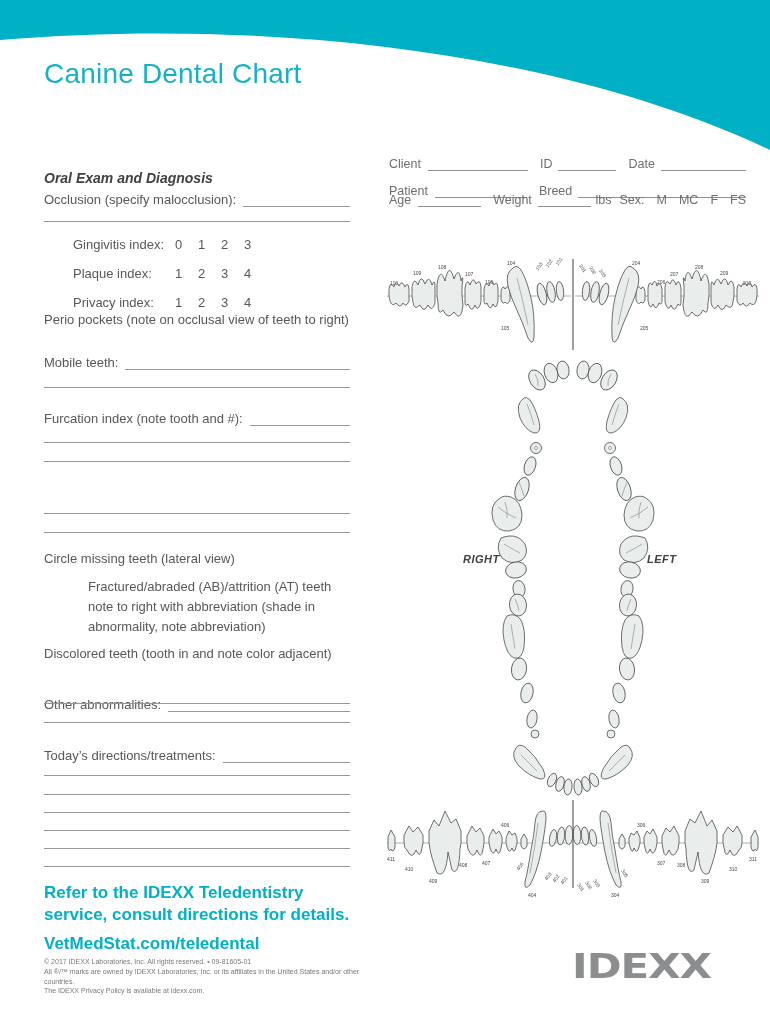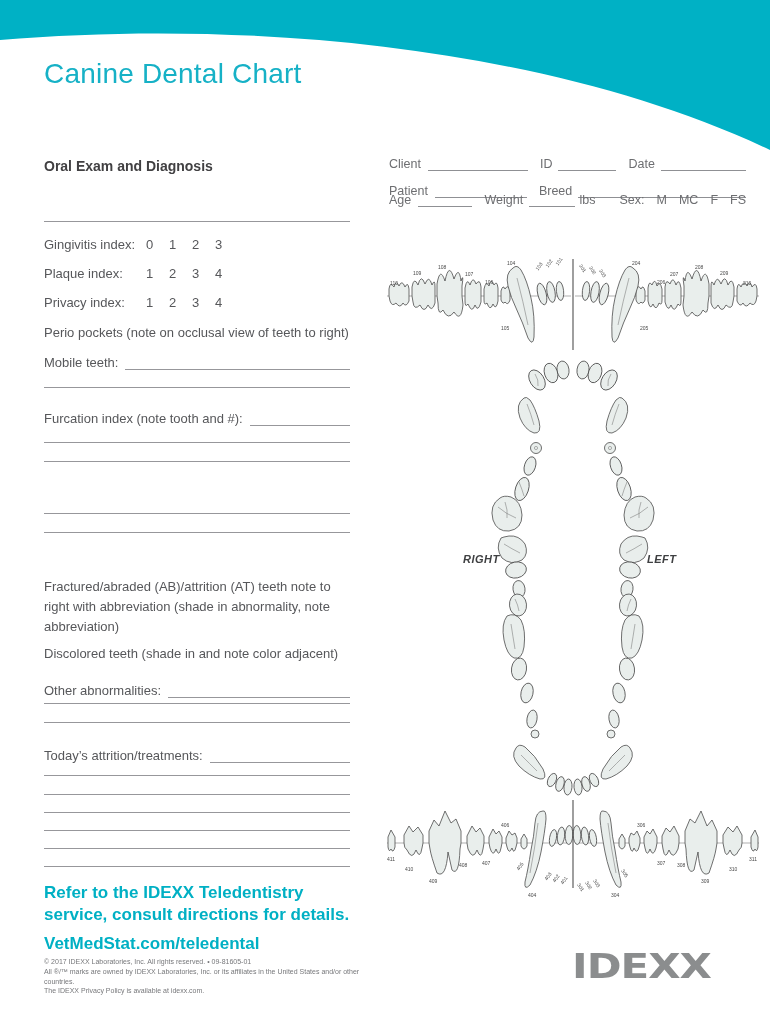--- a/index.html
+++ b/index.html
@@ -10,24 +10,24 @@
   .title-block{position:absolute;left:44px;top:58px;}
   .title-block h1{margin:0;font-size:28px;font-weight:300;color:#16b1c6;letter-spacing:.2px;}
   .title-block .sub{margin-top:5px;font-size:15px;color:#16b1c6;}
   
   .leftcol{position:absolute;left:44px;top:158px;width:306px;height:740px;font-size:13px;color:#56575a;}
   .leftcol .abs{position:absolute;left:0;right:0;}
   .sec-title{font-weight:bold;font-size:14px;color:#414042;}
   .fieldrow{display:flex;align-items:flex-end;}
   .fill-line{flex:1;border-bottom:1px solid #97979b;height:13px;margin-left:7px;}
   .hr{border-bottom:1px solid #97979b;height:0;}
-  .idx-row{display:flex;}
+  .idx-row{display:flex;margin-left:29px;}
   .idx-label{width:102px;}
   .idx-opt{width:23px;text-align:left;}
-  .para{line-height:1.55;}
+  .para{line-height:1.55;margin-left:44px;}
   
   .info{position:absolute;left:389px;top:150px;width:357px;font-size:12.5px;color:#6d6e71;}
   .info .irow{position:absolute;left:0;right:0;display:flex;align-items:flex-end;}
   .u{display:inline-block;border-bottom:1px solid #8f9094;height:13px;}
   .gap{margin-left:12px;text-align:right;}
   .sexopt{margin-left:12px;}
   
   .diagram{position:absolute;}
   .tooth-num{position:absolute;font-size:5px;color:#4a4a4a;white-space:nowrap;transform-origin:left top;}
   .side-label{position:absolute;font-size:11px;font-weight:bold;font-style:italic;color:#3f4042;letter-spacing:.5px;}
@@ -50,24 +50,28 @@
 
   <svg class="swoosh" width="770" height="160" viewBox="0 0 770 160">
     <path d="M0,0 H770 V150 C560,50 260,18 0,40 Z" fill="#00b1c5"></path>
   </svg>
 
   <div class="title-block">
     <h1>Canine Dental Chart</h1>
   </div>
 
   <div class="leftcol">
-    <div class="abs" style="top:0;">
+    <div class="abs" style="top:12px;font-style:italic;">
       <span class="sec-title">Oral Exam and Diagnosis</span>
     </div>
 
+    <div class="abs fieldrow" style="top:34px;">
+      <span>Occlusion (specify malocclusion):</span>
+      <span class="fill-line"></span>
+    </div>
     <div class="abs hr" style="top:63px;"></div>
 
     <div class="abs idx-row" style="top:79px;">
       <span class="idx-label">Gingivitis index:</span>
       <span class="idx-opt">0</span>
       <span class="idx-opt">1</span>
       <span class="idx-opt">2</span>
       <span class="idx-opt">3</span>
     </div>
 
@@ -80,56 +84,59 @@
     </div>
 
     <div class="abs idx-row" style="top:137px;">
       <span class="idx-label">Privacy index:</span>
       <span class="idx-opt">1</span>
       <span class="idx-opt">2</span>
       <span class="idx-opt">3</span>
       <span class="idx-opt">4</span>
     </div>
 
-    <div class="abs" style="top:167px;">
+    <div class="abs" style="top:154px;">
       <span>Perio pockets (note on occlusal view of teeth to right)</span>
     </div>
 
     <div class="abs fieldrow" style="top:197px;">
       <span>Mobile teeth:</span>
       <span class="fill-line"></span>
     </div>
     <div class="abs hr" style="top:229px;"></div>
 
     <div class="abs fieldrow" style="top:253px;justify-content:space-between;">
       <span>Furcation index (note tooth and #):</span>
       <span class="fill-line"></span>
     </div>
     <div class="abs hr" style="top:284px;"></div>
     <div class="abs hr" style="top:303px;"></div>
 
     <div class="abs hr" style="top:355px;"></div>
     <div class="abs hr" style="top:374px;"></div>
 
+    <div class="abs" style="top:393px;">
+      <span>Circle missing teeth (lateral view)</span>
+    </div>
 
     <div class="abs para" style="top:419px;">Fractured/abraded (AB)/attrition (AT) teeth note to right with abbreviation (shade in abnormality, note abbreviation)</div>
 
     <div class="abs" style="top:488px;">
-      <span>Discolored teeth (shade in and note color adjacent)</span>
-    </div>
-
-    <div class="abs fieldrow" style="top:525px;justify-content:space-between;">
+      <span>Discolored teeth (tooth in and note color adjacent)</span>
+    </div>
+
+    <div class="abs fieldrow" style="top:539px;justify-content:space-between;">
       <span>Other abnormalities:</span>
       <span class="fill-line"></span>
     </div>
     <div class="abs hr" style="top:545px;"></div>
     <div class="abs hr" style="top:564px;"></div>
 
     <div class="abs fieldrow" style="top:590px;">
-      <span>Today’s attrition/treatments:</span>
+      <span>Today’s directions/treatments:</span>
       <span class="fill-line"></span>
     </div>
     <div class="abs hr" style="top:617px;"></div>
     <div class="abs hr" style="top:636px;"></div>
     <div class="abs hr" style="top:654px;"></div>
     <div class="abs hr" style="top:672px;"></div>
     <div class="abs hr" style="top:690px;"></div>
     <div class="abs hr" style="top:708px;"></div>
   </div>
 
@@ -147,21 +154,21 @@
       <span class="u" style="width:92px;margin-left:7px;"></span>
       <span class="gap">Breed</span>
       <span class="u" style="flex:1;margin-left:6px;"></span>
     </div>
     <div class="irow" style="top:43px;">
       <span>Age</span>
       <span class="u" style="width:74px;margin-left:7px;"></span>
       <span class="gap">Weight</span>
       <span class="u" style="width:62px;margin-left:6px;"></span>
       <span style="margin-left:5px;">lbs</span>
-      <span style="margin-left:24px;">Sex:</span>
+      <span style="margin-left:8px;">Sex:</span>
       <span class="sexopt">M</span>
       <span class="sexopt">MC</span>
       <span class="sexopt">F</span>
       <span class="sexopt">FS</span>
     </div>
   </div>
 
   <div class="diagram" id="upper-diagram" style="left:385px;top:253px;width:385px;height:100px;">
     <svg width="385" height="100" viewBox="0 0 385 100">
       <g id="uq">

